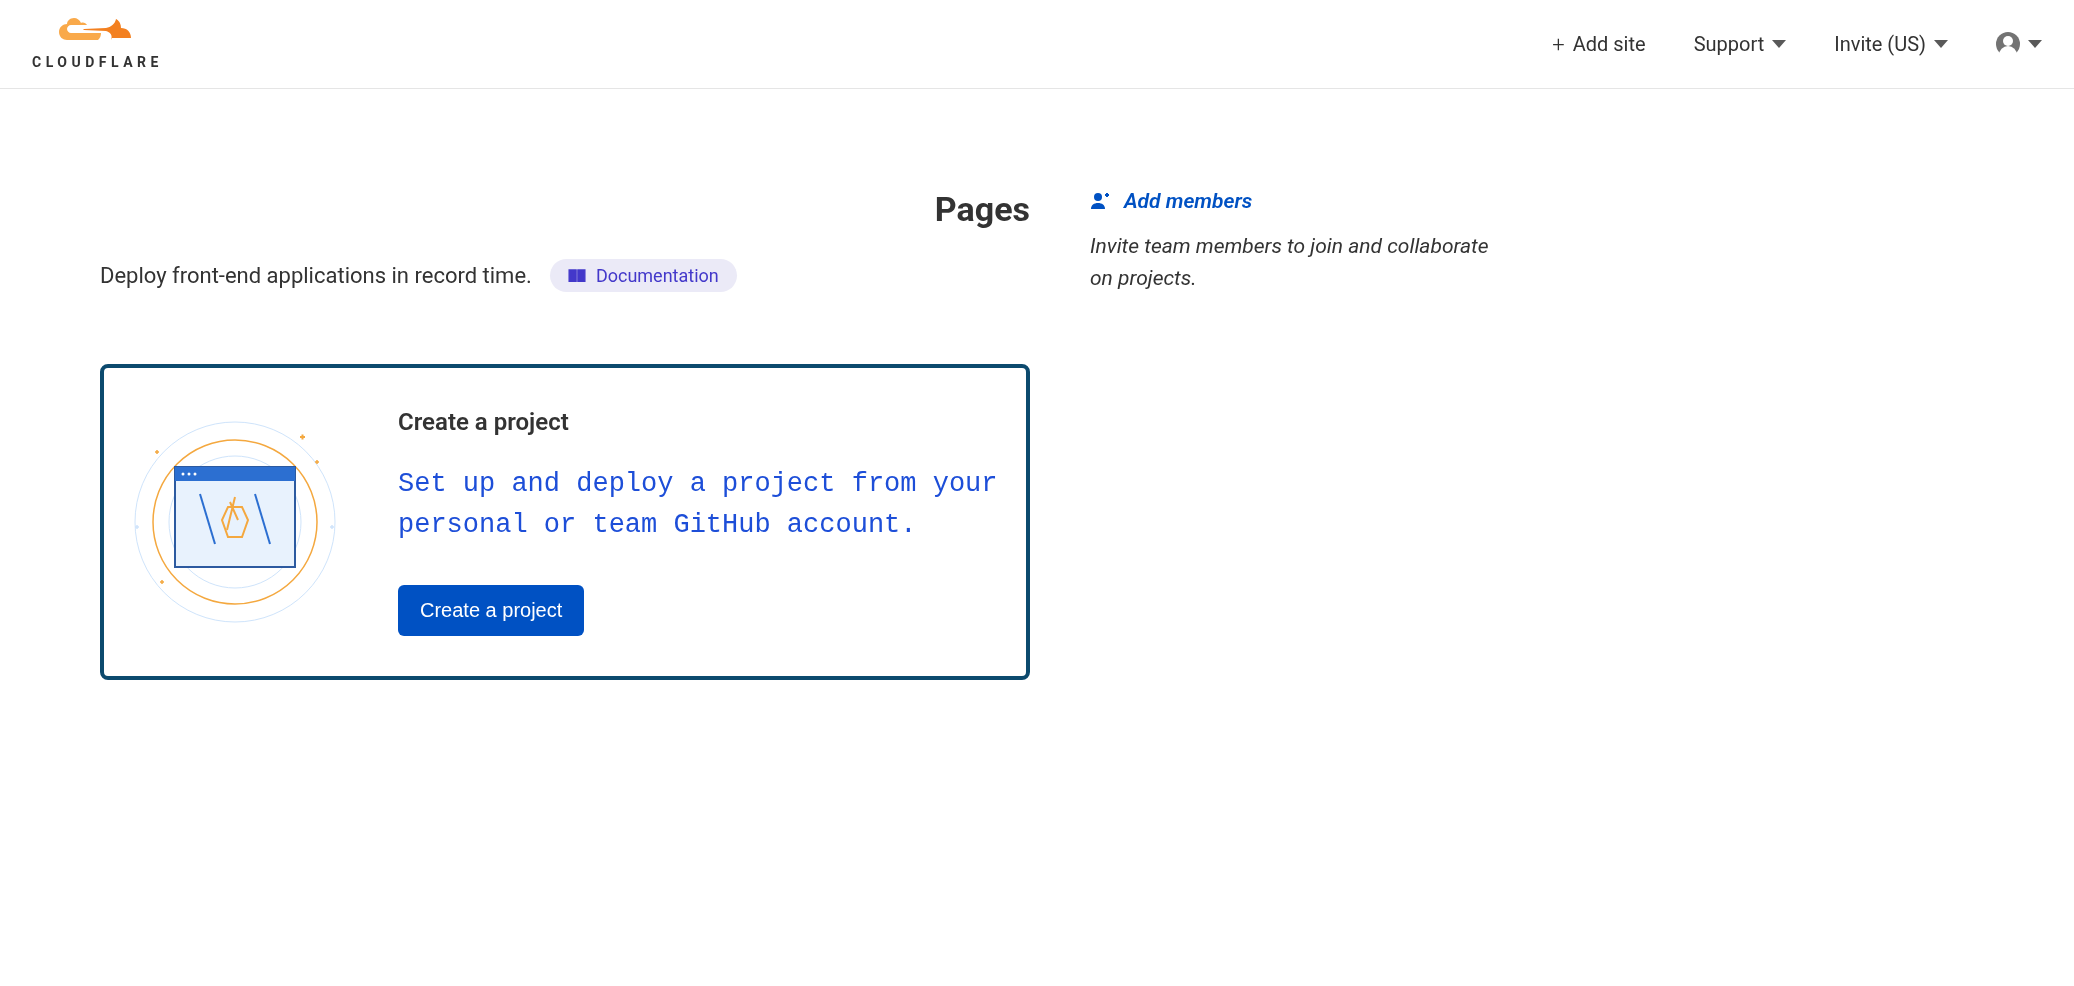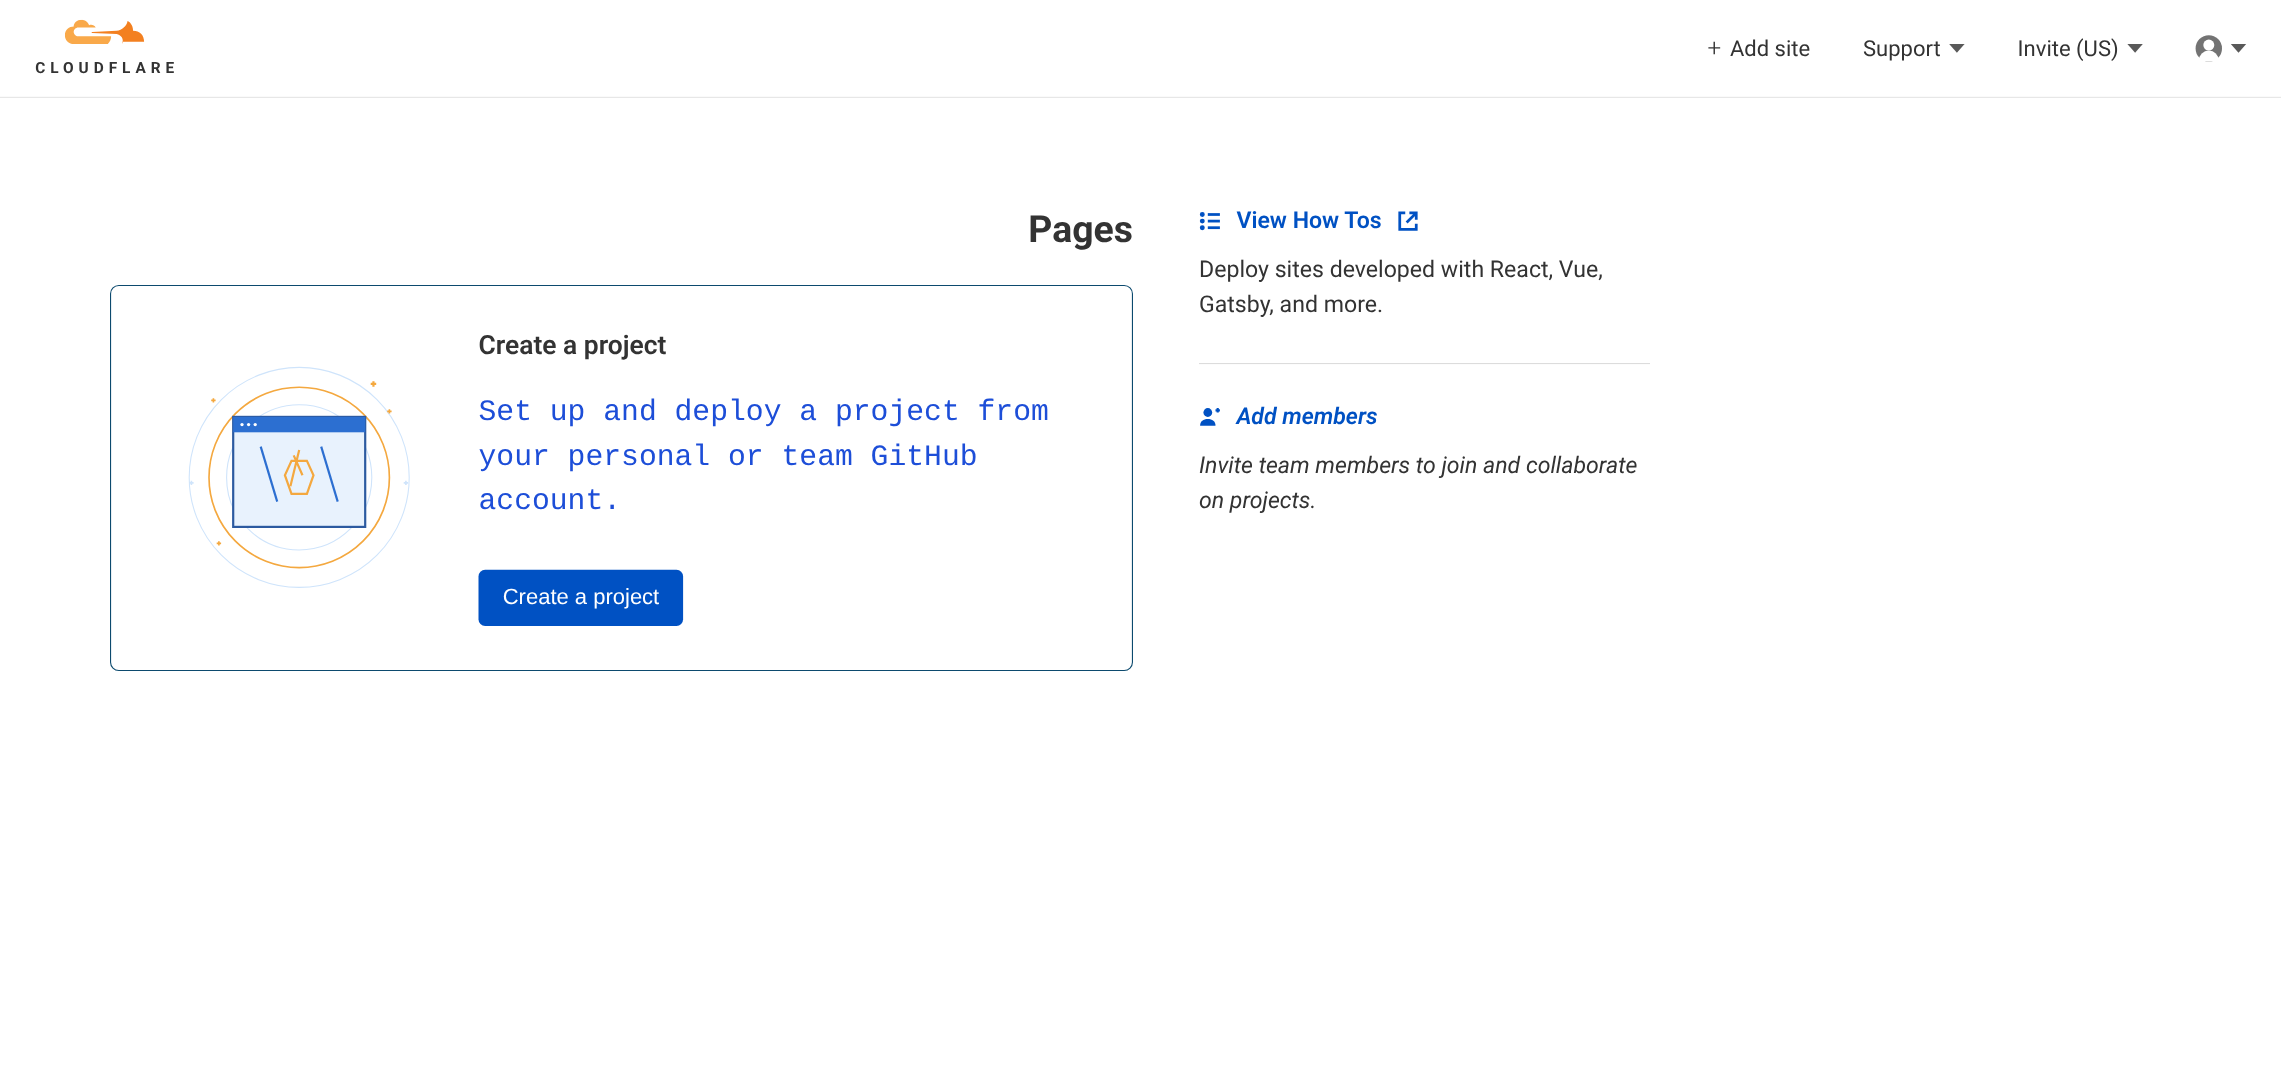--- a/index.html
+++ b/index.html
@@ -124,23 +124,23 @@
       border-radius: 18px;
       font-size: 18px;
       cursor: pointer;
     }
     .doc-pill svg {
       width: 18px;
       height: 14px;
       fill: #4338ca;
     }
     .card {
-      border: 1px solid #0c4a6e;
+      border: 4px solid #0c4a6e;
       border-radius: 8px;
-      padding: 40px 56px;
+      padding: 40px 16px;
       display: flex;
       gap: 48px;
       align-items: center;
     }
     .illustration {
       width: 230px;
       height: 220px;
       flex-shrink: 0;
     }
     .card-content {
@@ -232,20 +232,29 @@
     <div class="header-item">
       <span class="avatar-icon"></span>
       <span class="caret-down"></span>
     </div>
   </div>
 </header>
 
 <main class="main">
   <div class="content-left">
     <h1 class="page-title">Pages</h1>
+    <div class="page-subtitle-row">
+      <span class="page-subtitle">Deploy front-end applications in record time.</span>
+      <span class="doc-pill">
+        <svg viewBox="0 0 20 16">
+          <path d="M1 1h8v13H1zM11 1h8v13h-8zM9 2v12M11 2v12" stroke="#4338ca" stroke-width="1.5" fill="#4338ca"></path>
+        </svg>
+        <span>Documentation</span>
+      </span>
+    </div>
 
     <div class="card">
       <svg class="illustration" viewBox="0 0 230 220">
         <circle cx="115" cy="110" r="100" fill="none" stroke="#cfe4fb" stroke-width="1"></circle>
         <circle cx="115" cy="110" r="82" fill="none" stroke="#f4a83f" stroke-width="1.5"></circle>
         <circle cx="115" cy="110" r="66" fill="none" stroke="#cfe4fb" stroke-width="1"></circle>
         <rect x="55" y="55" width="120" height="100" fill="#e8f2fd" stroke="#2c5aa0" stroke-width="2"></rect>
         <rect x="55" y="55" width="120" height="14" fill="#2c6fd1"></rect>
         <circle cx="63" cy="62" r="1.5" fill="#fff"></circle>
         <circle cx="69" cy="62" r="1.5" fill="#fff"></circle>
@@ -263,37 +272,20 @@
       </svg>
       <div class="card-content">
         <h2 class="card-title">Create a project</h2>
         <p class="card-desc">Set up and deploy a project from your personal or team GitHub account.</p>
         <button class="primary-btn">Create a project</button>
       </div>
     </div>
   </div>
 
   <aside class="sidebar">
-    <div class="side-section">
-      <div class="side-link">
-        <svg viewBox="0 0 20 20" fill="none" stroke="#0051c3" stroke-width="2.5">
-          <circle cx="3" cy="4" r="1" fill="#0051c3"></circle>
-          <line x1="8" y1="4" x2="19" y2="4"></line>
-          <circle cx="3" cy="10" r="1" fill="#0051c3"></circle>
-          <line x1="8" y1="10" x2="19" y2="10"></line>
-          <circle cx="3" cy="16" r="1" fill="#0051c3"></circle>
-          <line x1="8" y1="16" x2="19" y2="16"></line>
-        </svg>
-        <span>View How Tos</span>
-        <svg class="external-icon" viewBox="0 0 16 16" fill="none" stroke="#0051c3" stroke-width="2">
-          <path d="M6 2H2v12h12v-4M9 2h5v5M14 2L7 9"></path>
-        </svg>
-      </div>
-      <p class="side-desc">Deploy sites developed with React, Vue, Gatsby, and more.</p>
-    </div>
 
     <div class="side-section">
       <div class="side-link">
         <svg viewBox="0 0 20 20" fill="#0051c3">
           <circle cx="8" cy="6" r="4"></circle>
           <path d="M1 18c0-4 3-6 7-6s7 2 7 6z"></path>
           <path d="M15 4h4M17 2v4" stroke="#0051c3" stroke-width="2"></path>
         </svg>
         <span>Add members</span>
       </div>

